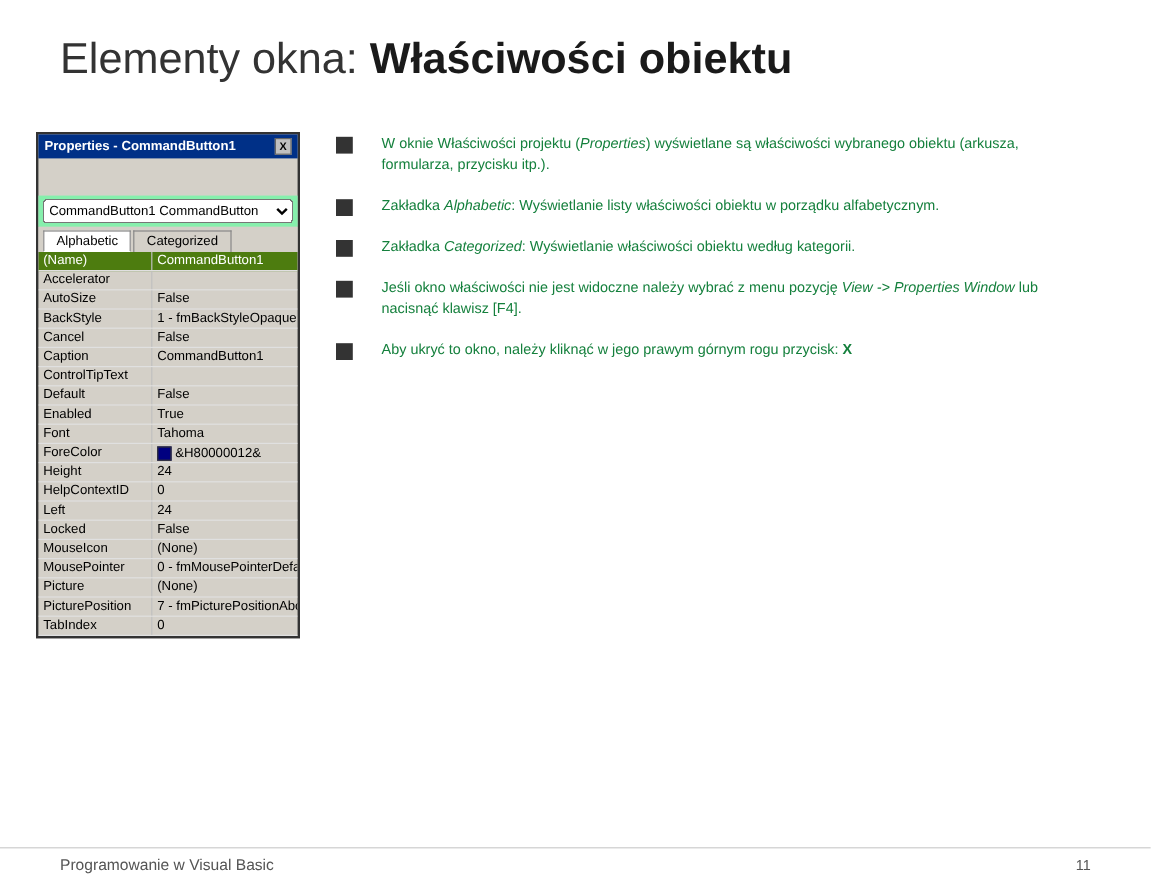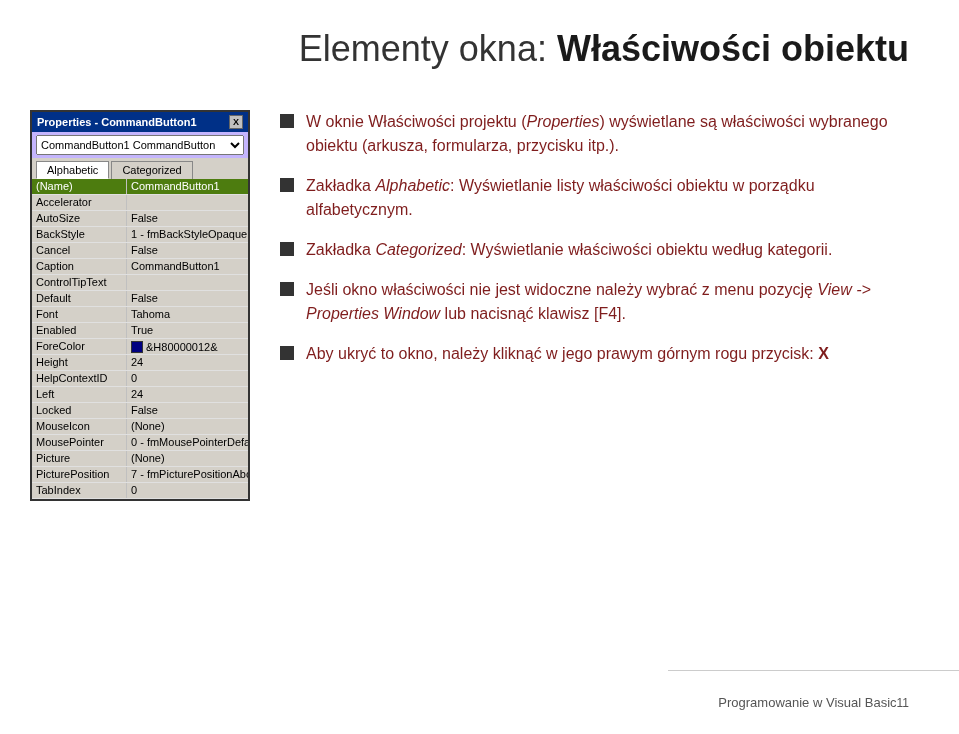--- a/index.html
+++ b/index.html
@@ -11,21 +11,20 @@
       overflow: hidden;
     }
 
     .slide {
       width: 959px;
       height: 734px;
       background: #ffffff;
       position: relative;
       display: flex;
       flex-direction: column;
-      align-items: flex-end;
     }
 
     .slide-header {
       padding: 28px 50px 20px 50px;
       border-bottom: none;
     }
 
     .slide-title {
       font-size: 36px;
       font-weight: normal;
@@ -79,21 +78,22 @@
       justify-content: center;
       font-size: 9px;
       color: #000;
       cursor: pointer;
     }
 
     .prop-object-selector {
       padding: 3px 4px;
       display: flex;
       gap: 3px;
-      background: #c4b5fd;
+      background: #86efac;
+      margin-top: 31px;
     }
 
     .prop-object-selector select {
       flex: 1;
       font-size: 11px;
       height: 20px;
     }
 
     .prop-tabs {
       display: flex;
@@ -186,37 +186,38 @@
 
     .bullet-icon {
       width: 14px;
       height: 14px;
       background: #333;
       flex-shrink: 0;
       margin-top: 4px;
     }
 
     .bullet-text {
-      font-size: 16px;
-      color: #7f1d1d;
+      font-size: 12px;
+      color: #15803d;
       line-height: 1.5;
+      margin-left: 12px;
     }
 
     .bullet-text em {
       font-style: italic;
     }
 
     .bullet-text strong {
       font-weight: bold;
     }
 
     
     .slide-footer {
       border-top: 1px solid #cccccc;
-      padding: 24px 50px;
+      padding: 6px 50px;
       display: flex;
       justify-content: space-between;
       align-items: center;
       margin-top: 32px;
     }
 
     .footer-text {
       font-size: 13px;
       color: #555;
     }
@@ -290,26 +291,26 @@
           </div>
           <div class="prop-row">
             <div class="prop-name">ControlTipText</div>
             <div class="prop-value"></div>
           </div>
           <div class="prop-row">
             <div class="prop-name">Default</div>
             <div class="prop-value">False</div>
           </div>
           <div class="prop-row">
+            <div class="prop-name">Enabled</div>
+            <div class="prop-value">True</div>
+          </div>
+          <div class="prop-row">
             <div class="prop-name">Font</div>
             <div class="prop-value">Tahoma</div>
-          </div>
-          <div class="prop-row">
-            <div class="prop-name">Enabled</div>
-            <div class="prop-value">True</div>
           </div>
           <div class="prop-row">
             <div class="prop-name">ForeColor</div>
             <div class="prop-value color-box">
               <span class="color-swatch" style="background:#000080;"></span>
               <span>&amp;H80000012&amp;</span>
             </div>
           </div>
           <div class="prop-row">
             <div class="prop-name">Height</div>

